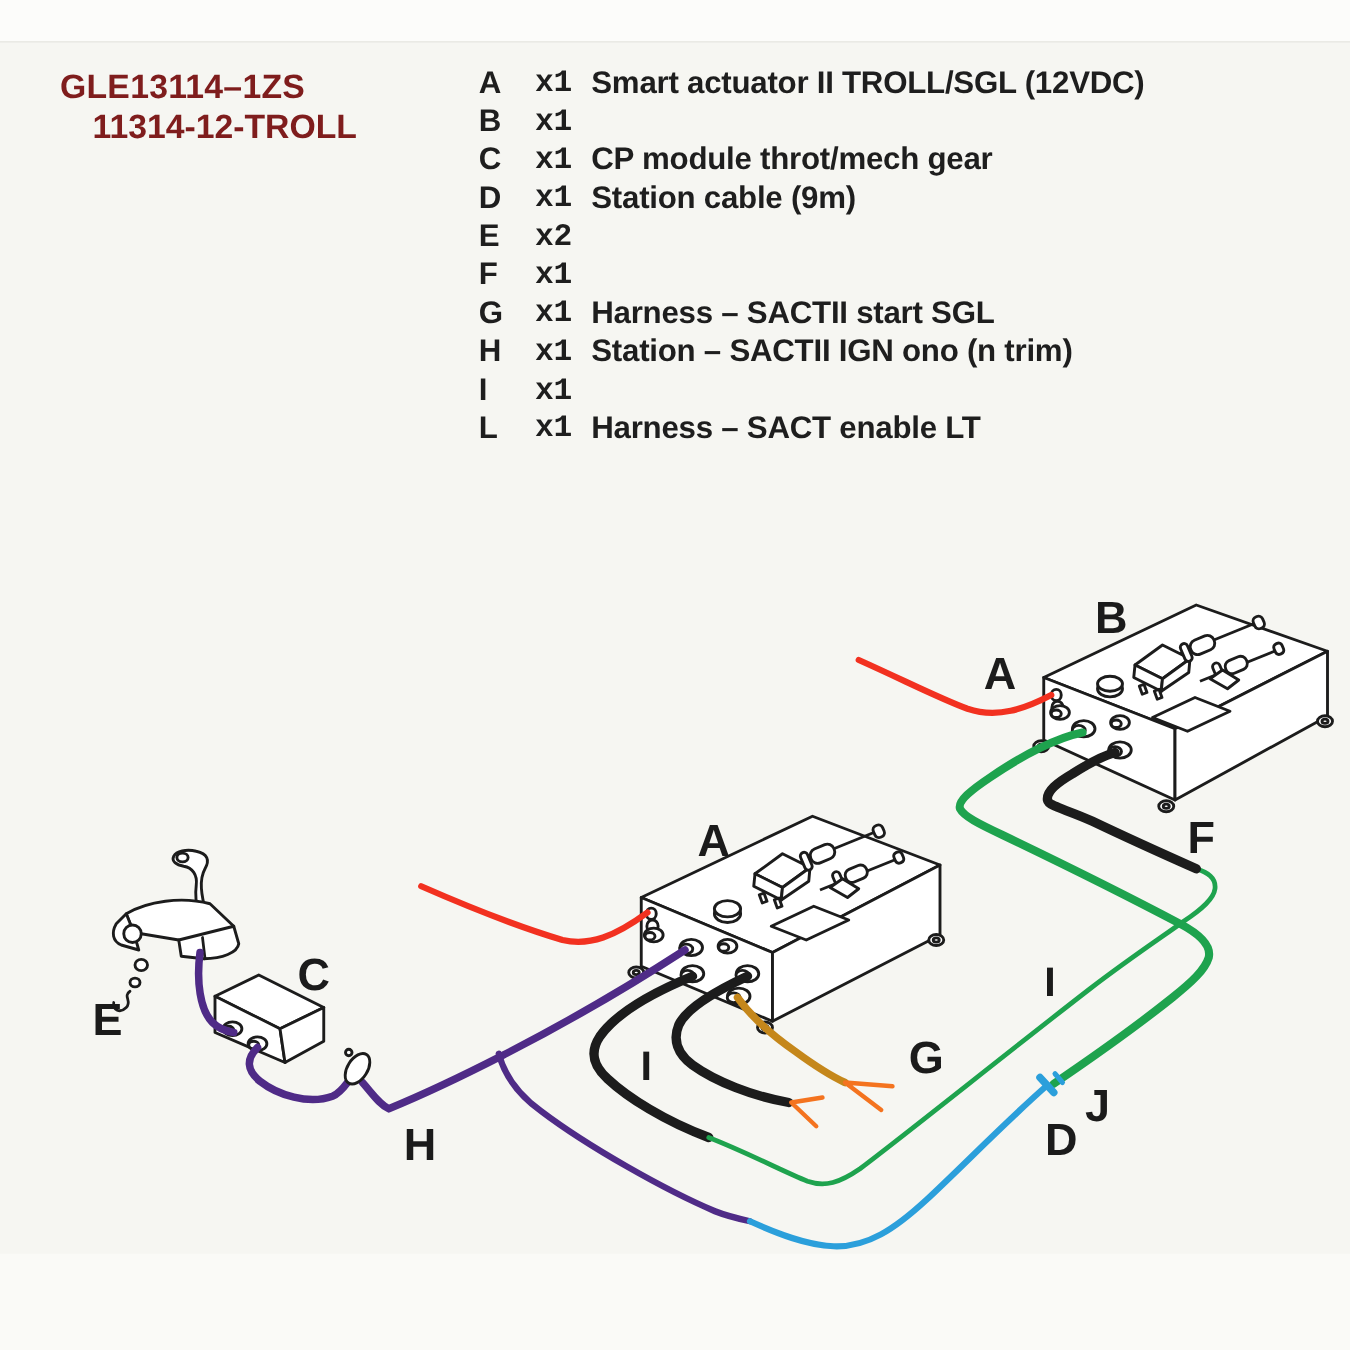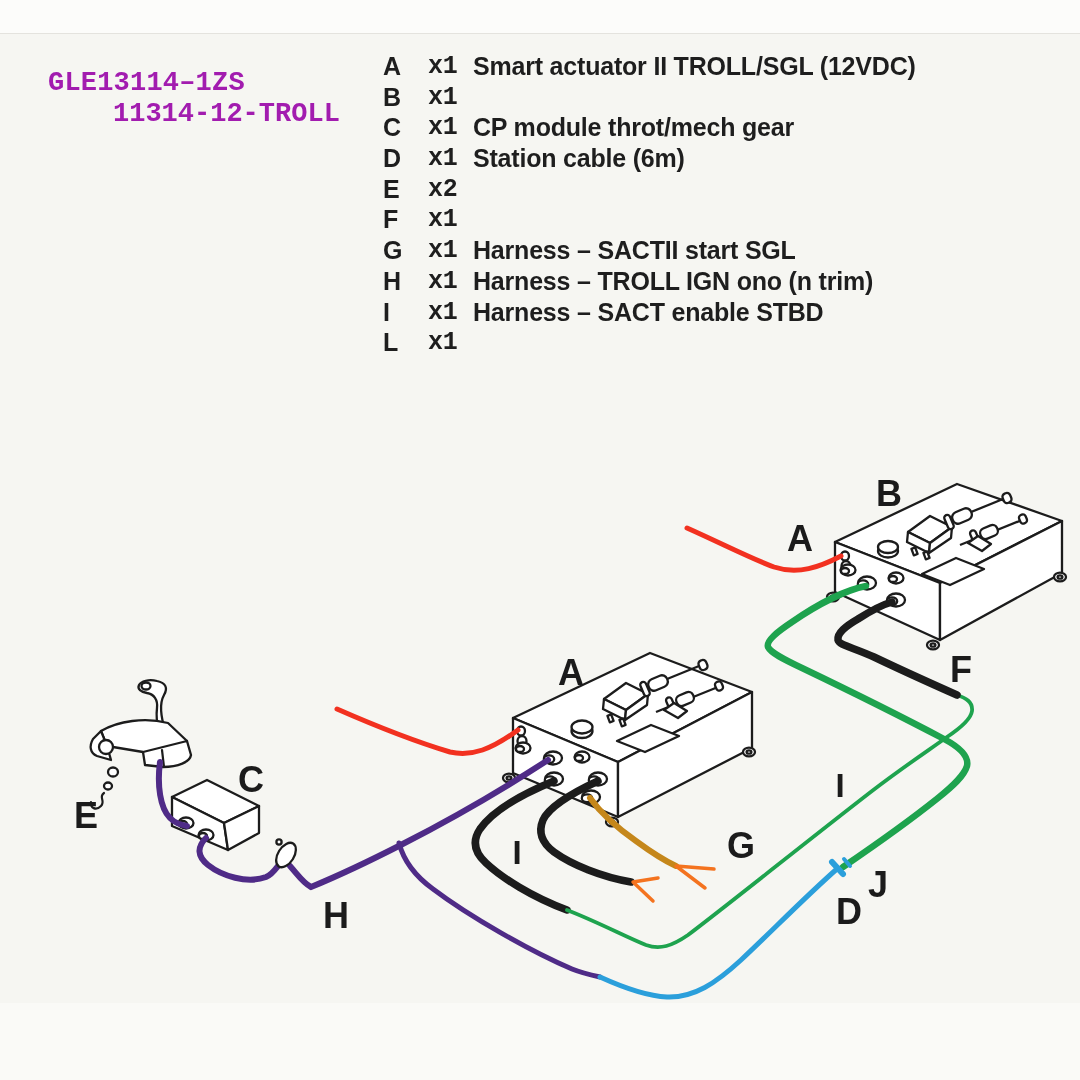--- a/index.html
+++ b/index.html
@@ -6,23 +6,23 @@
   body {
     width:1080px; height:1080px; position:relative; overflow:hidden;
     background:#f6f6f2;
     font-family:"Liberation Sans", sans-serif;
   }
   .canvas { position:absolute; inset:0; width:1080px; height:1080px; }
   .topband { position:absolute; left:0; top:0; width:1080px; height:33px;
              background:#fcfcfa; border-bottom:1px solid #e4e3de; }
   .bottomband { position:absolute; left:0; top:1003px; width:1080px; height:77px;
              background:#fafaf7; }
-  .model { position:absolute; left:48px; top:68px; color:#a21caf; font-weight:700;font-family:Liberation Mono, monospace; }
+  .model { position:absolute; left:48px; top:54px; color:#7f1d1d; font-weight:700; }
   .m1 { font-size:27px; letter-spacing:0.2px; }
-  .m2 { font-size:27px; margin-left:65px; margin-top:1px; }
+  .m2 { font-size:27px; margin-left:26px; margin-top:1px; }
   .parts { position:absolute; left:383px; top:52px; color:#1e1e1e;
            font-weight:700; font-size:25px; }
   .prow { display:flex; height:30.7px; align-items:flex-start; letter-spacing:-0.2px; }
   .pl { width:45px; }
   .pq { width:45px;font-family:Liberation Mono, monospace; }
   .pd { white-space:nowrap; }
   svg.diagram { position:absolute; left:0; top:0; }
   .lbl { font-family:"Liberation Sans",sans-serif; font-weight:700; font-size:36px;
          fill:#1b1b1b; text-anchor:middle; }
   .lbl.sm { font-size:33px; }
@@ -53,48 +53,48 @@
         <span class="pq">x1</span>
     </div>
     <div class="prow">
       <span class="pl">C</span>
         <span class="pq">x1</span>
         <span class="pd">CP module throt/mech gear</span>
     </div>
     <div class="prow">
       <span class="pl">D</span>
         <span class="pq">x1</span>
-        <span class="pd">Station cable (6m)</span>
+        <span class="pd">Station cable (9m)</span>
     </div>
     <div class="prow">
       <span class="pl">E</span>
         <span class="pq">x2</span>
     </div>
     <div class="prow">
       <span class="pl">F</span>
         <span class="pq">x1</span>
     </div>
     <div class="prow">
       <span class="pl">G</span>
         <span class="pq">x1</span>
         <span class="pd">Harness – SACTII start SGL</span>
     </div>
     <div class="prow">
       <span class="pl">H</span>
         <span class="pq">x1</span>
-        <span class="pd">Harness – TROLL IGN ono (n trim)</span>
+        <span class="pd">Station – SACTII IGN ono (n trim)</span>
     </div>
     <div class="prow">
       <span class="pl">I</span>
         <span class="pq">x1</span>
-        <span class="pd">Harness – SACT enable STBD</span>
     </div>
     <div class="prow">
       <span class="pl">L</span>
         <span class="pq">x1</span>
+        <span class="pd">Harness – SACT enable LT</span>
     </div>
   </div>
 
   <svg class="diagram" width="1080" height="1080" viewBox="0 0 1080 1080">
     <defs>
       <g id="port">
         <ellipse cx="0" cy="0" rx="9" ry="6.5" class="ink"></ellipse>
         <ellipse cx="-4" cy="1.2" rx="5.2" ry="3.9" class="ink"></ellipse>
       </g>
       <g id="boss">

